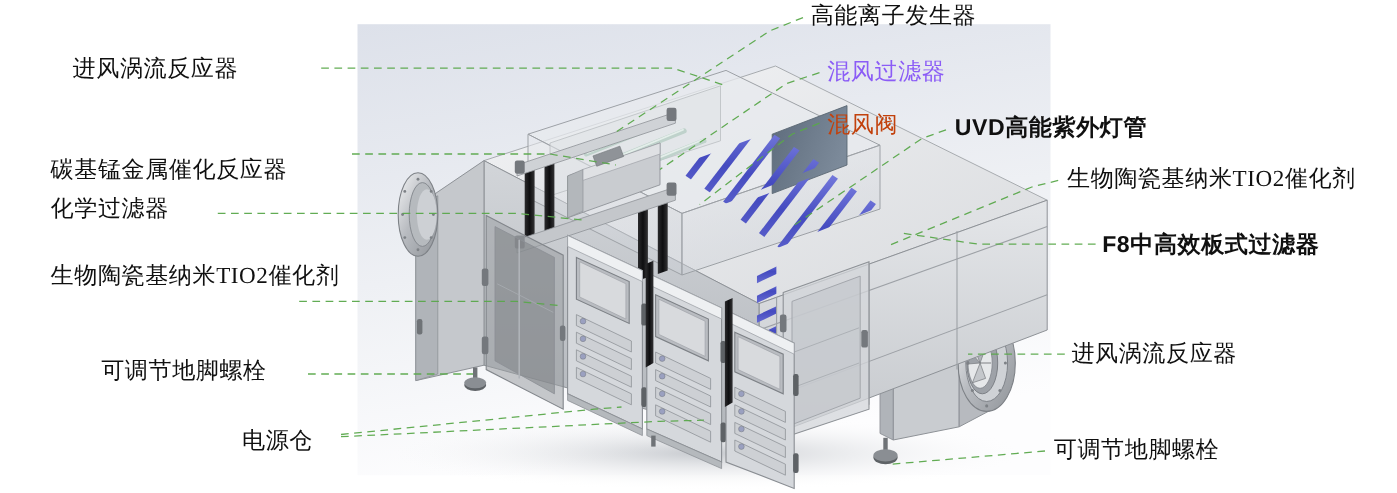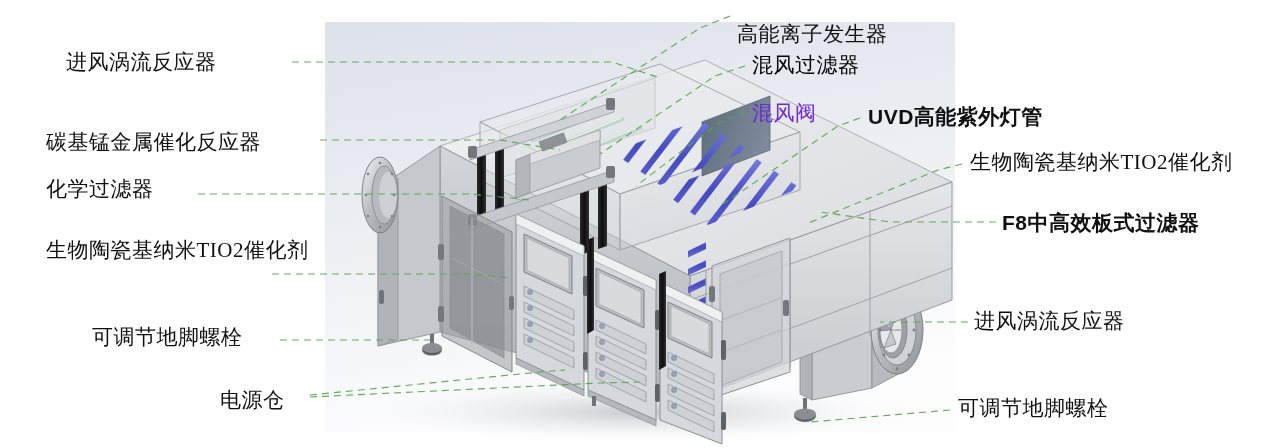--- a/index.html
+++ b/index.html
@@ -364,28 +364,28 @@
         <polyline points="860,118 838,126 720,206"></polyline>
         <polyline points="962,164 938,170 806,224"></polyline>
         <polyline points="996,222 890,222 820,212"></polyline>
         <polyline points="968,322 880,322"></polyline>
         <polyline points="950,410 810,422"></polyline>
       </g>
 </svg>
 
 <div id="label-layer">
       <div class="lbl" style="left: 66px; top: 52px; color: rgb(16, 16, 16);">进风涡流反应器</div>
-      <div class="lbl" style="left: 46px; top: 132px; color: rgb(16, 16, 16);">碳基锰金属催化反应器</div>
+      <div class="lbl" style="left: 46px; top: 144px; color: rgb(16, 16, 16);">碳基锰金属催化反应器</div>
       <div class="lbl" style="left: 46px; top: 179px; color: rgb(16, 16, 16);">化学过滤器</div>
       <div class="lbl" style="left: 46px; top: 240px; color: rgb(16, 16, 16);">生物陶瓷基纳米TIO2催化剂</div>
       <div class="lbl" style="left: 92px; top: 327px; color: rgb(16, 16, 16);">可调节地脚螺栓</div>
       <div class="lbl" style="left: 220px; top: 390px; color: rgb(16, 16, 16);">电源仓</div>
-      <div class="lbl" style="left: 737px; top: 4px; color: rgb(16, 16, 16); margin-top: 20px;">高能离子发生器</div>
-      <div class="lbl" style="left: 752px; top: 55px; color: #000000;">混风过滤器</div>
-      <div class="lbl" style="left: 752px; top: 103px; color: #6d28d9;">混风阀</div>
+      <div class="lbl" style="left: 737px; top: 4px; color: rgb(16, 16, 16);">高能离子发生器</div>
+      <div class="lbl" style="left: 752px; top: 55px; color: #8b5cf6;">混风过滤器</div>
+      <div class="lbl" style="left: 752px; top: 103px; color: #c2410c;">混风阀</div>
       <div class="lbl sans" style="left: 868px; top: 106px; color: rgb(16, 16, 16);">UVD高能紫外灯管</div>
       <div class="lbl" style="left: 970px; top: 152px; color: rgb(16, 16, 16);">生物陶瓷基纳米TIO2催化剂</div>
       <div class="lbl sans" style="left: 1002px; top: 212px; color: rgb(16, 16, 16); text-align: center;">F8中高效板式过滤器</div>
       <div class="lbl" style="left: 974px; top: 311px; color: rgb(16, 16, 16); text-align: center;">进风涡流反应器</div>
       <div class="lbl" style="left: 958px; top: 398px; color: rgb(16, 16, 16);">可调节地脚螺栓</div>
     </div>
 
 </div>
 
 </body></html>

